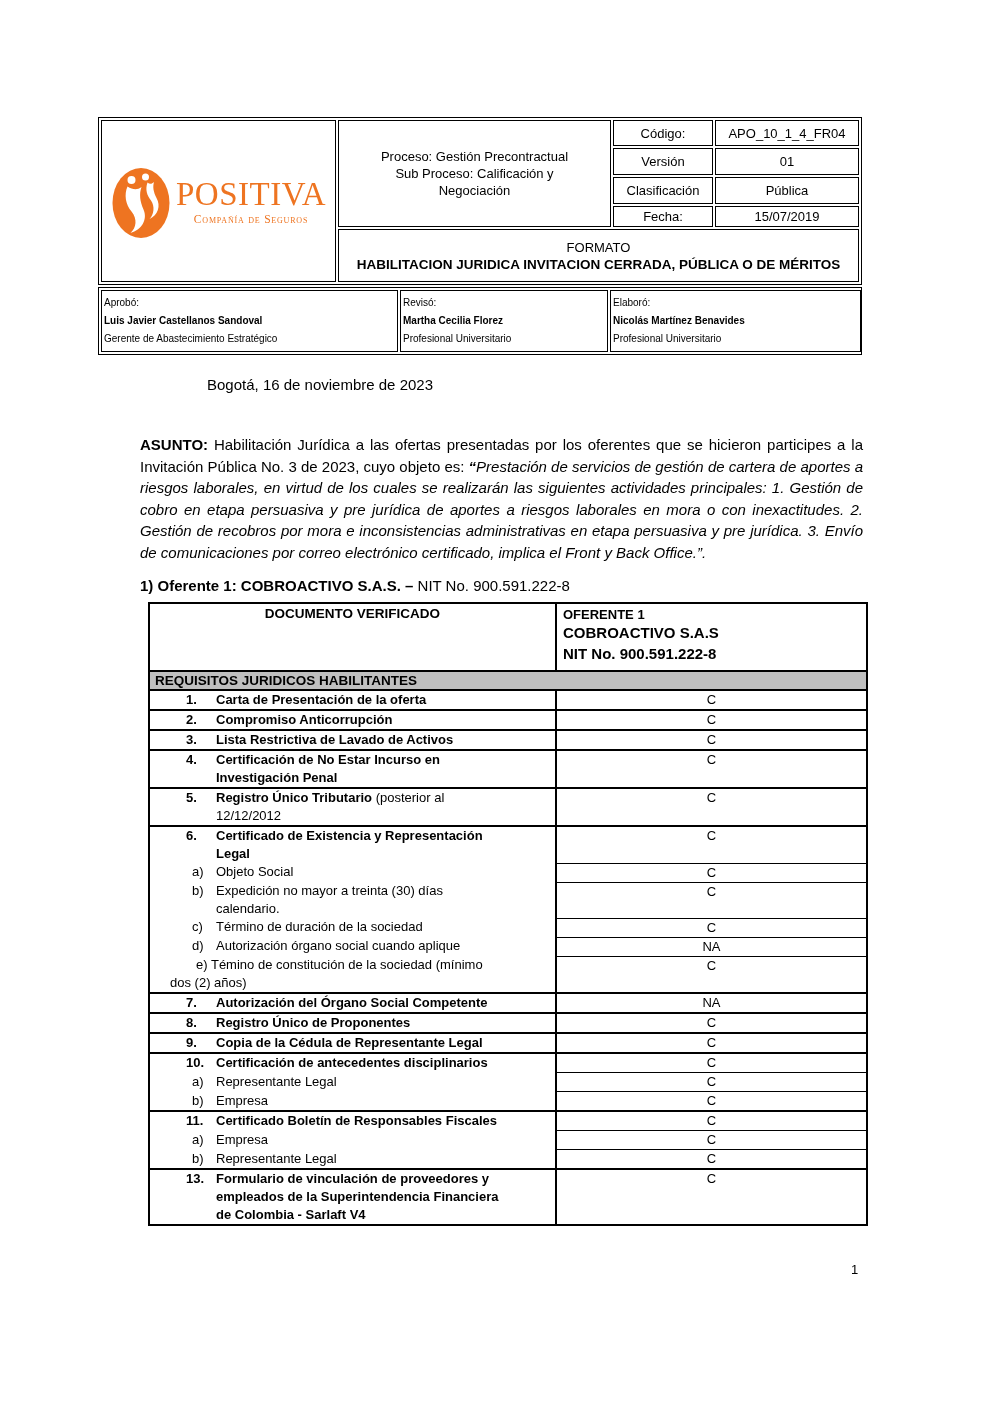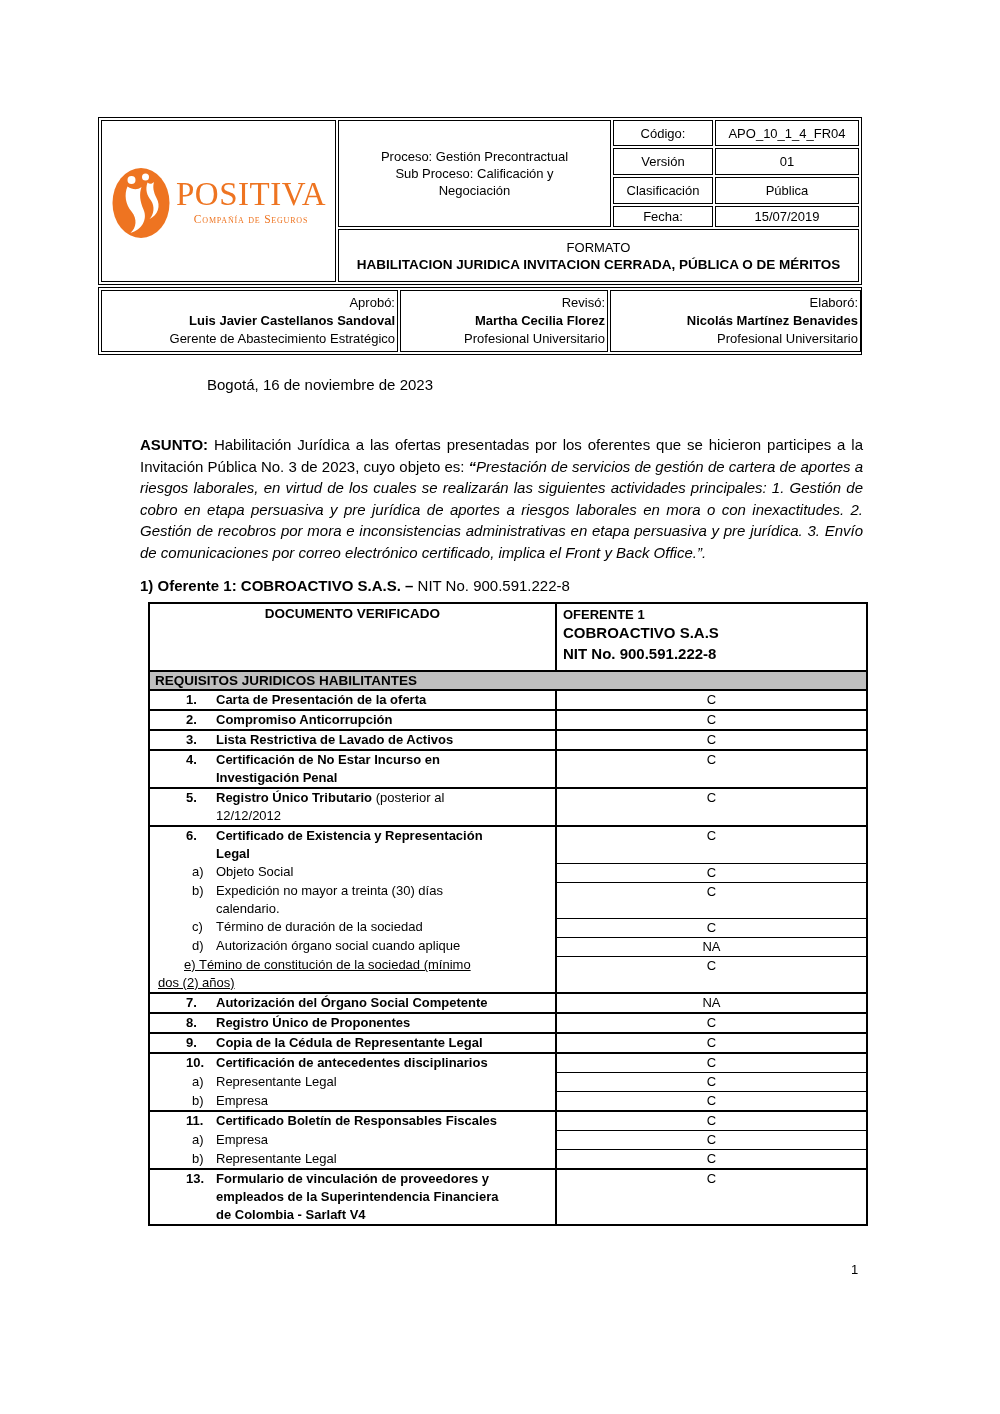--- a/index.html
+++ b/index.html
@@ -16,21 +16,21 @@
          font-size:13px;line-height:17px;overflow:hidden;}
   .logo-cell{grid-column:1;grid-row:1/6;}
   .proc-cell{grid-column:2;grid-row:1/5;}
   .fmt-cell{grid-column:2/5;grid-row:5;text-align:right;}
   .fmt-title{font-weight:bold;max-width:520px;font-size:13.5px;}
   .meta-l{grid-column:3;}
   .meta-v{grid-column:4;}
 
   .gridB{display:grid;grid-template-columns:297px 208px 251px;gap:2px;
          border:1px solid #000;padding:2px;box-sizing:border-box;margin-top:2px;}
-  .sig{border:1px solid #000;text-align:right;font-size:13px;line-height:18px;
+  .sig{border:1px solid #000;text-align:left;font-size:10px;line-height:18px;
        padding:3px 2px;}
   .sig .nm{font-weight:bold;}
 
   
   .logo-row{display:flex;align-items:center;gap:5px;margin-top:4px;}
   .logo-word{font-family:"Liberation Serif",serif;color:#EE7421;font-size:33px;
              line-height:30px;letter-spacing:0.5px;text-align:center;}
   .logo-tag{font-family:"Liberation Serif",serif;color:#EE7421;font-size:11.5px;
             font-variant:small-caps;letter-spacing:0.8px;text-align:center;margin-top:2px;}
 
@@ -58,21 +58,21 @@
   .oh1{font-size:13px;line-height:17px;}
   .oh2{font-size:15px;line-height:20px;}
   .oh3{font-size:15px;line-height:21px;}
   tr.section td{border:2px solid #000;background:#BFBFBF;font-weight:bold;
                 font-size:13.5px;padding:1px 0 1px 5px;line-height:15px;}
   tr.main td{border-top:2px solid #000;}
   tr.sub td.cv,tr.sube td.cv{border-top:1px solid #000;}
   tr.sub td.cl,tr.sube td.cl{border-top:0;}
   .num{position:absolute;left:36px;top:0;font-weight:bold;}
   tr.sub .num{left:42px;font-weight:400;}
-  tr.sube td.cl{padding-left:8px;text-indent:26px;text-decoration:underline;}
+  tr.sube td.cl{padding-left:20px;text-indent:26px;}
   .tb{font-weight:bold;}
 
   .pagenum{position:absolute;left:851px;top:1262px;font-size:13px;}
 </style>
 </head>
 <body>
 
 <div class="page">
 
   <div class="hdr">

